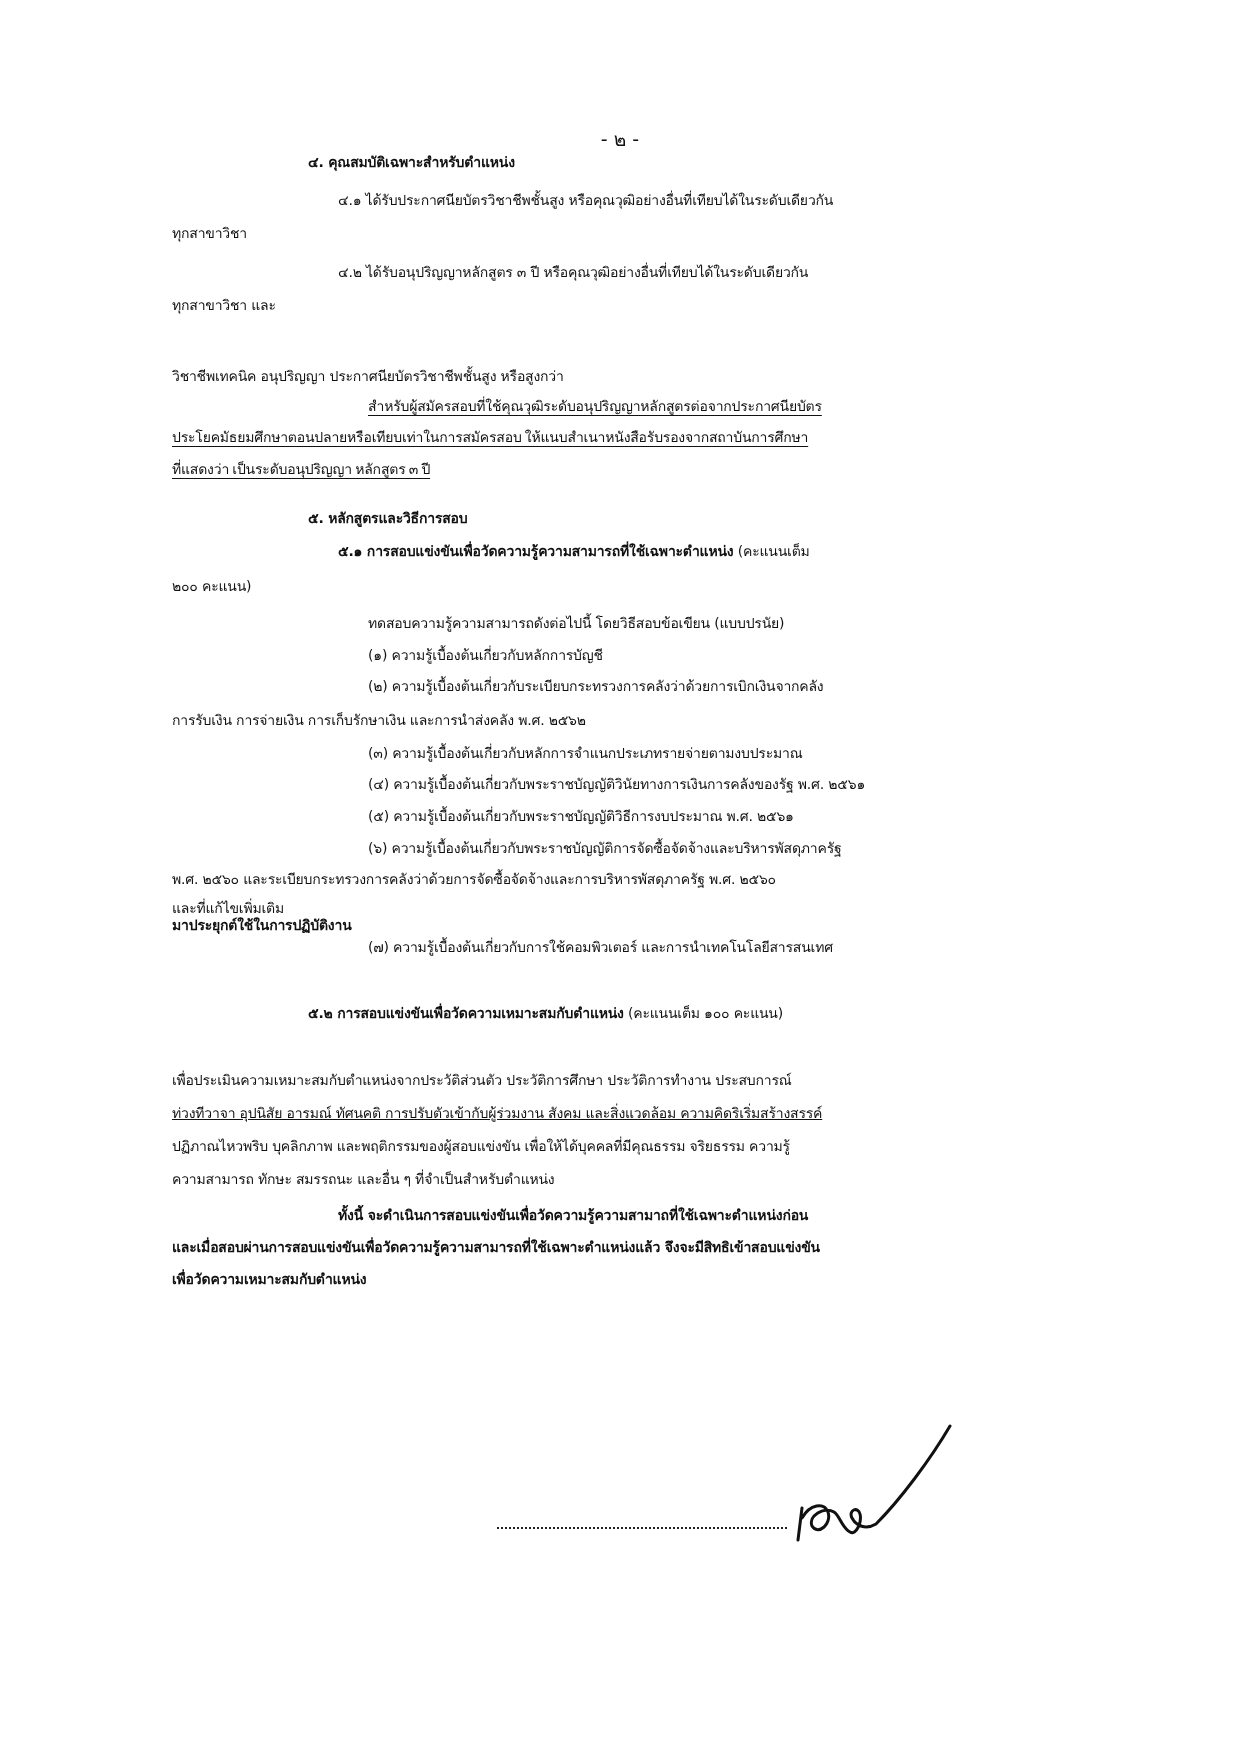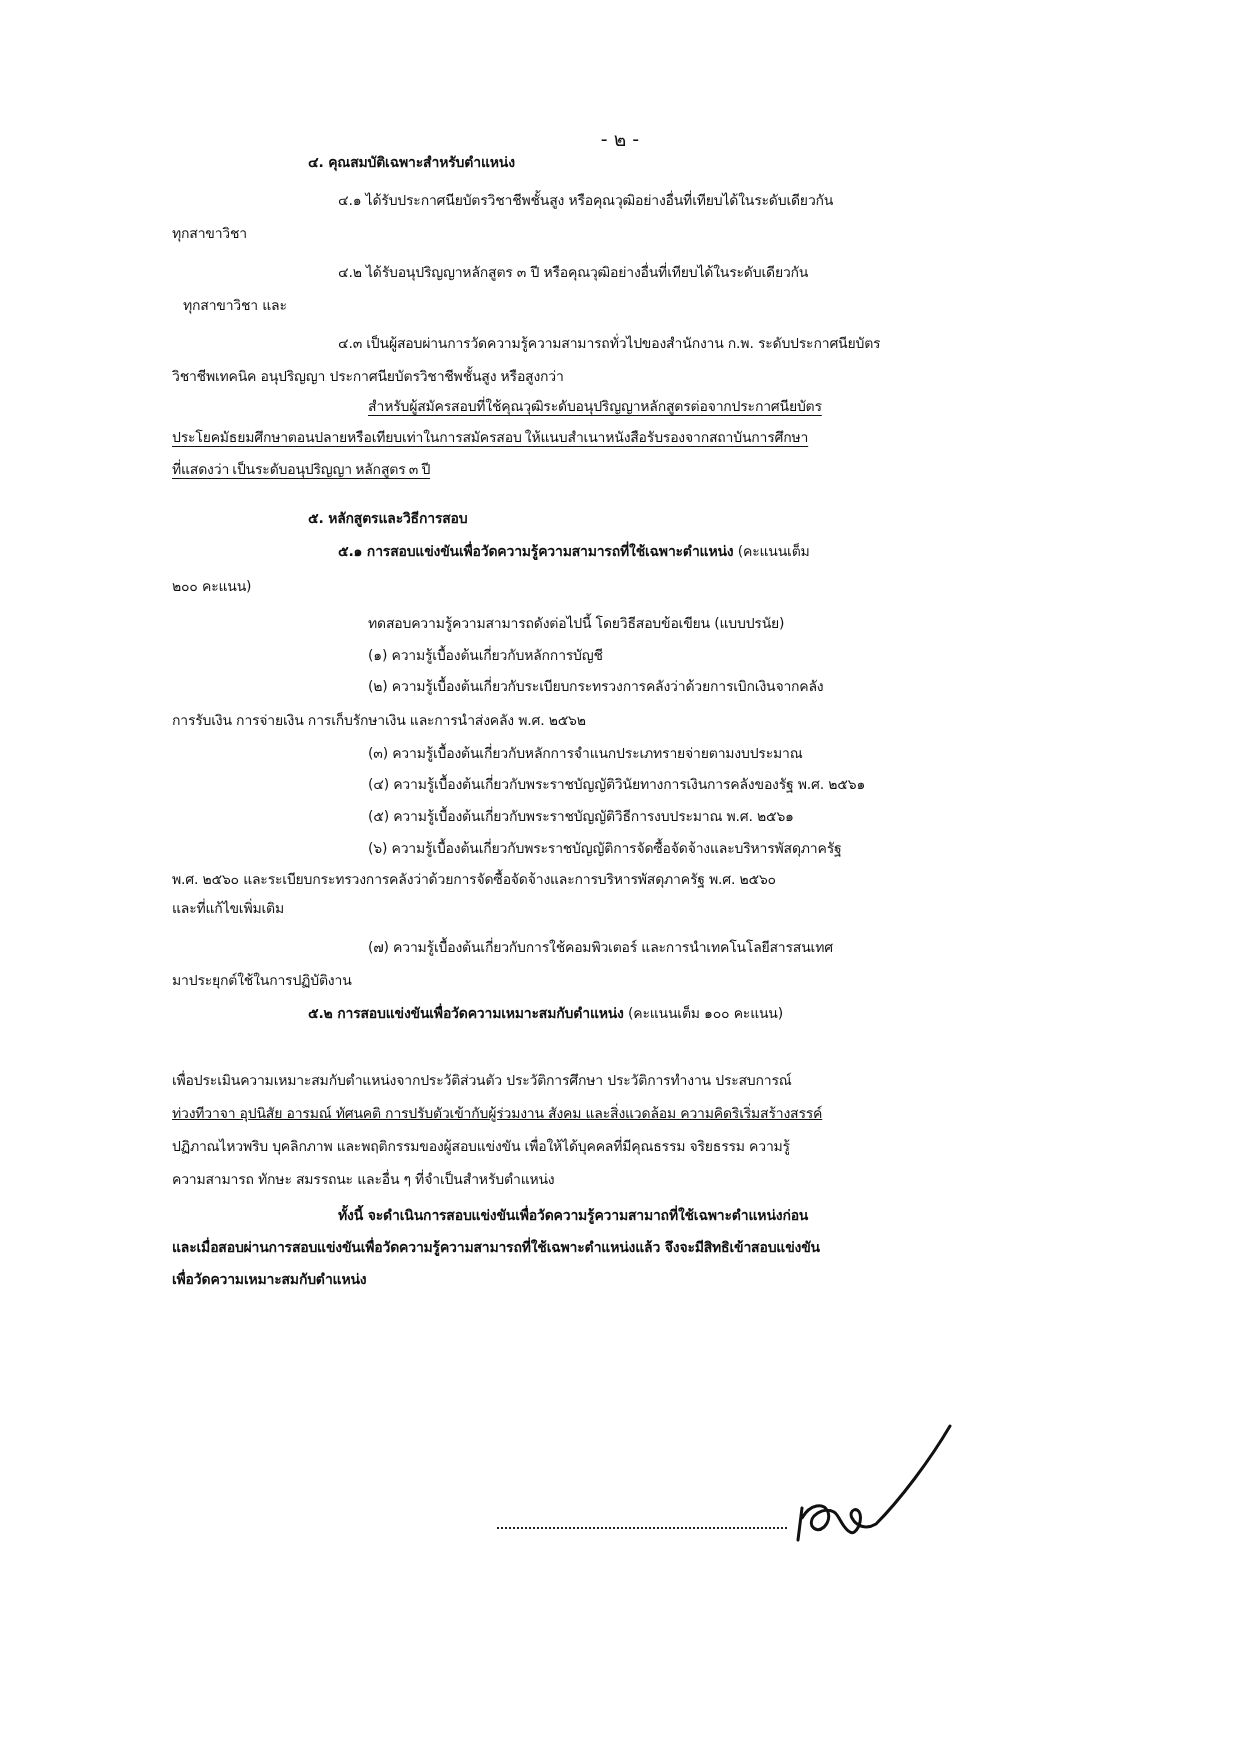--- a/index.html
+++ b/index.html
@@ -26,22 +26,21 @@
 <body>
 
 <div class="page">
 
   <div class="pagenum">- ๒ -</div>
 
   <div class="line b" style="left:308px; top:148px;">๔. คุณสมบัติเฉพาะสำหรับตำแหน่ง</div>
   <div class="line" style="left:338px; top:186px;">๔.๑ ได้รับประกาศนียบัตรวิชาชีพชั้นสูง หรือคุณวุฒิอย่างอื่นที่เทียบได้ในระดับเดียวกัน</div>
   <div class="line" style="left:172px; top:219px;">ทุกสาขาวิชา</div>
   <div class="line" style="left:338px; top:258px;">๔.๒ ได้รับอนุปริญญาหลักสูตร ๓ ปี หรือคุณวุฒิอย่างอื่นที่เทียบได้ในระดับเดียวกัน</div>
-  <div class="line" style="left:183px; top:291px;">ทุกสาขาวิชา และ</div>
-  <div class="line" style="left:338px; top:329px;">๔.๓ เป็นผู้สอบผ่านการวัดความรู้ความสามารถทั่วไปของสำนักงาน ก.พ. ระดับประกาศนียบัตร</div>
+  <div class="line" style="left:172px; top:291px;">ทุกสาขาวิชา และ</div>
   <div class="line" style="left:172px; top:362px;">วิชาชีพเทคนิค อนุปริญญา ประกาศนียบัตรวิชาชีพชั้นสูง หรือสูงกว่า</div>
   <div class="line u" style="left:368px; top:393px;">สำหรับผู้สมัครสอบที่ใช้คุณวุฒิระดับอนุปริญญาหลักสูตรต่อจากประกาศนียบัตร</div>
   <div class="line u" style="left:172px; top:424px;">ประโยคมัธยมศึกษาตอนปลายหรือเทียบเท่าในการสมัครสอบ ให้แนบสำเนาหนังสือรับรองจากสถาบันการศึกษา</div>
   <div class="line u" style="left:172px; top:456px;text-align:center;">ที่แสดงว่า เป็นระดับอนุปริญญา หลักสูตร ๓ ปี</div>
 
   <div class="line b" style="left:308px; top:504px;">๕. หลักสูตรและวิธีการสอบ</div>
   <div class="line" style="left:338px; top:537px;">
     <span class="b">๕.๑ การสอบแข่งขันเพื่อวัดความรู้ความสามารถที่ใช้เฉพาะตำแหน่ง</span><span> (คะแนนเต็ม</span>
   </div>
   <div class="line" style="left:172px; top:572px;">๒๐๐ คะแนน)</div>
@@ -50,21 +49,21 @@
   <div class="line" style="left:368px; top:641px;">(๑) ความรู้เบื้องต้นเกี่ยวกับหลักการบัญชี</div>
   <div class="line" style="left:368px; top:672px;">(๒) ความรู้เบื้องต้นเกี่ยวกับระเบียบกระทรวงการคลังว่าด้วยการเบิกเงินจากคลัง</div>
   <div class="line" style="left:172px; top:706px;">การรับเงิน การจ่ายเงิน การเก็บรักษาเงิน และการนำส่งคลัง พ.ศ. ๒๕๖๒</div>
   <div class="line" style="left:368px; top:739px;">(๓) ความรู้เบื้องต้นเกี่ยวกับหลักการจำแนกประเภทรายจ่ายตามงบประมาณ</div>
   <div class="line" style="left:368px; top:770px;">(๔) ความรู้เบื้องต้นเกี่ยวกับพระราชบัญญัติวินัยทางการเงินการคลังของรัฐ พ.ศ. ๒๕๖๑</div>
   <div class="line" style="left:368px; top:802px;">(๕) ความรู้เบื้องต้นเกี่ยวกับพระราชบัญญัติวิธีการงบประมาณ พ.ศ. ๒๕๖๑</div>
   <div class="line" style="left:368px; top:834px;">(๖) ความรู้เบื้องต้นเกี่ยวกับพระราชบัญญัติการจัดซื้อจัดจ้างและบริหารพัสดุภาครัฐ</div>
   <div class="line" style="left:172px; top:865px;">พ.ศ. ๒๕๖๐ และระเบียบกระทรวงการคลังว่าด้วยการจัดซื้อจัดจ้างและการบริหารพัสดุภาครัฐ พ.ศ. ๒๕๖๐</div>
   <div class="line" style="left:172px; top:894px;">และที่แก้ไขเพิ่มเติม</div>
   <div class="line" style="left:368px; top:933px;">(๗) ความรู้เบื้องต้นเกี่ยวกับการใช้คอมพิวเตอร์ และการนำเทคโนโลยีสารสนเทศ</div>
-  <div class="line" style="left:172px; top:966px;">มาประยุกต์ใช้ในการปฏิบัติงาน</div>
+  <div class="line" style="left:172px; top:911px;font-weight:bold;">มาประยุกต์ใช้ในการปฏิบัติงาน</div>
 
   <div class="line" style="left:308px; top:999px;">
     <span class="b">๕.๒ การสอบแข่งขันเพื่อวัดความเหมาะสมกับตำแหน่ง</span><span> (คะแนนเต็ม ๑๐๐ คะแนน)</span>
   </div>
   <div class="line" style="left:172px; top:1066px;">เพื่อประเมินความเหมาะสมกับตำแหน่งจากประวัติส่วนตัว ประวัติการศึกษา ประวัติการทำงาน ประสบการณ์</div>
   <div class="line" style="left:172px; top:1099px;text-decoration:underline;">ท่วงทีวาจา อุปนิสัย อารมณ์ ทัศนคติ การปรับตัวเข้ากับผู้ร่วมงาน สังคม และสิ่งแวดล้อม ความคิดริเริ่มสร้างสรรค์</div>
   <div class="line" style="left:172px; top:1132px;">ปฏิภาณไหวพริบ บุคลิกภาพ และพฤติกรรมของผู้สอบแข่งขัน เพื่อให้ได้บุคคลที่มีคุณธรรม จริยธรรม ความรู้</div>
   <div class="line" style="left:172px; top:1165px;">ความสามารถ ทักษะ สมรรถนะ และอื่น ๆ ที่จำเป็นสำหรับตำแหน่ง</div>
 
   <div class="line b" style="left:338px; top:1201px;">ทั้งนี้ จะดำเนินการสอบแข่งขันเพื่อวัดความรู้ความสามาถที่ใช้เฉพาะตำแหน่งก่อน</div>

